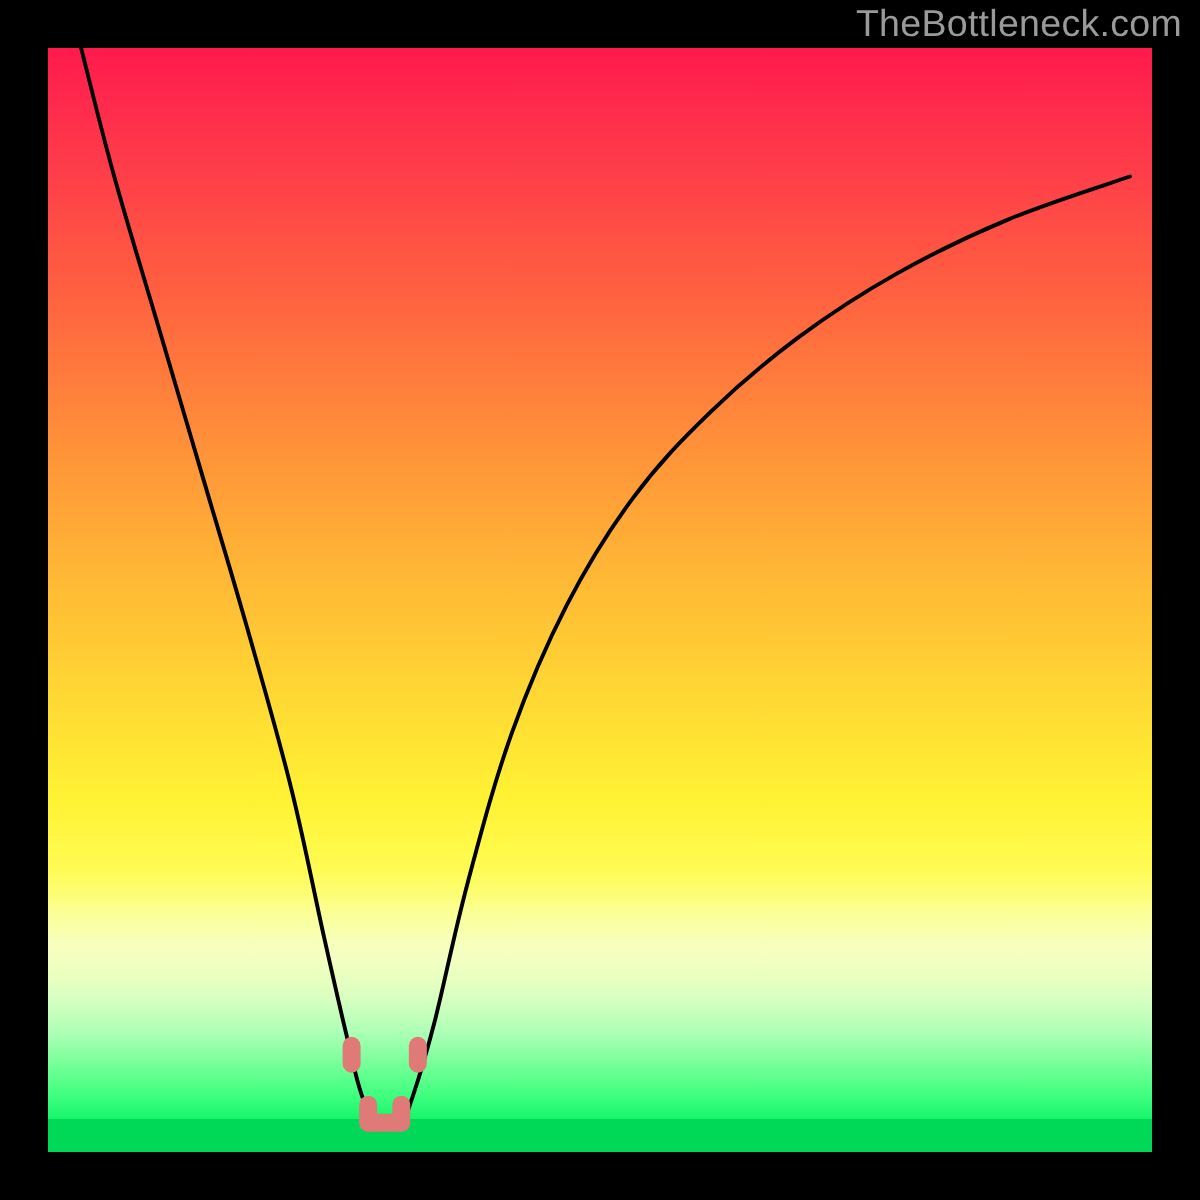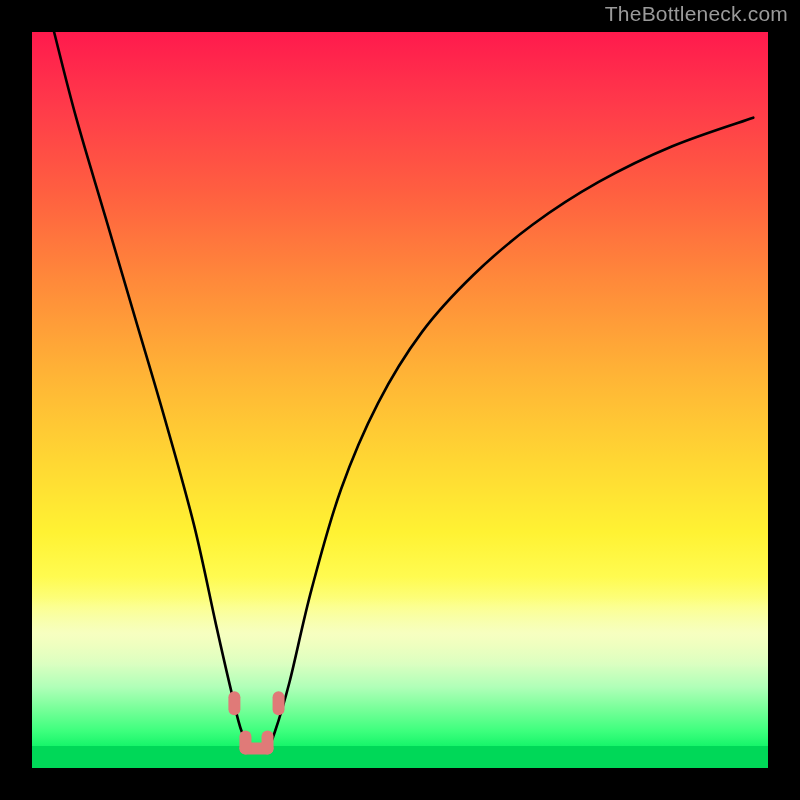--- a/index.html
+++ b/index.html
@@ -64,21 +64,21 @@
     position: absolute;
     inset: 0;
     width: 736px;
     height: 736px;
   }
   .watermark {
     position: absolute;
     top: 2px;
     right: 12px;
     color: #9a9a9a;
-    font-size: 21px;
+    font-size: 25px;
     letter-spacing: 0.2px;
     font-weight: 400;
   }
 </style>
 </head>
 <body>
 
 <div class="watermark">TheBottleneck.com</div>
 
 <div class="frame">

